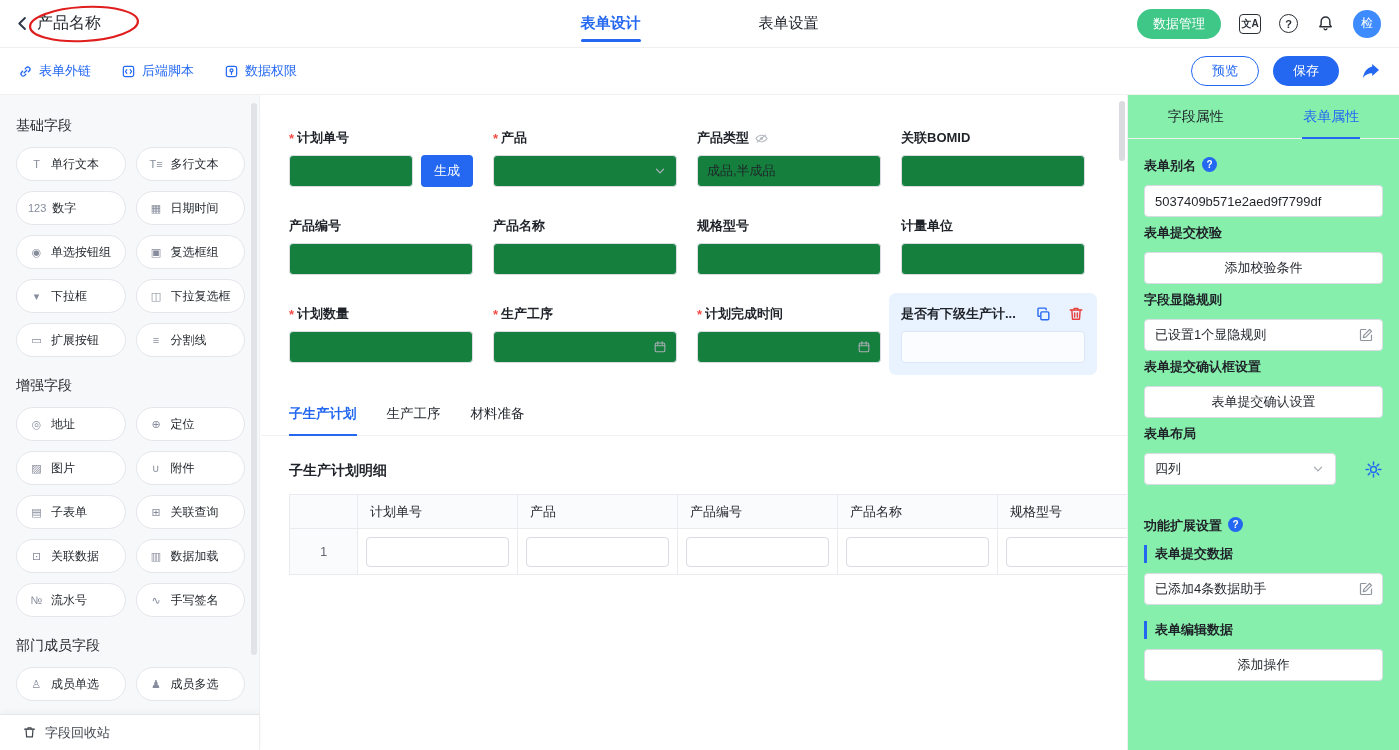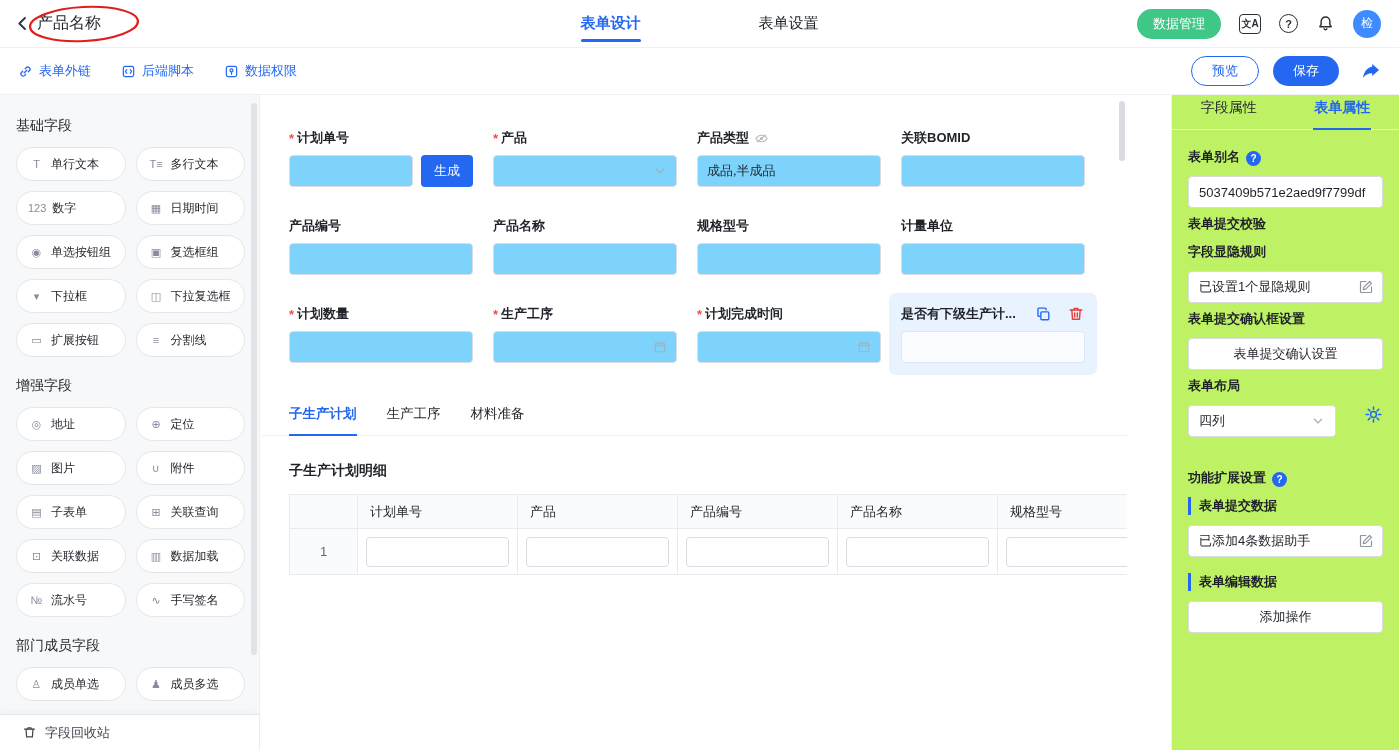--- a/index.html
+++ b/index.html
@@ -47,21 +47,21 @@
   .side-scrollbar{position:absolute;right:2px;top:8px;width:6px;height:552px;background:#e2e3e8;border-radius:3px;cursor:pointer}
   .recycle-bar{position:absolute;left:0;bottom:0;width:100%;height:36px;background:#fff;border-top:1px solid var(--border);display:flex;align-items:center;gap:8px;padding-left:22px;font-size:13px;color:#41464e;cursor:pointer;box-shadow:0 -2px 6px rgba(0,0,0,.04);z-index:3}
 
   
   .canvas{position:absolute;top:95px;left:261px;right:272px;bottom:0;background:#fff;overflow:hidden}
   .fields-grid{display:grid;grid-template-columns:repeat(4,184px);column-gap:20px;row-gap:30px;padding:34px 0 0 28px}
   .field{position:relative}
   .flabel{display:flex;align-items:center;font-size:13px;font-weight:600;height:18px;margin-bottom:8px}
   .flabel .lbl{white-space:nowrap;overflow:hidden;text-overflow:ellipsis}
   .req{color:#f54a45;margin-right:3px;font-weight:600}
-  .finput{height:32px;border:1px solid #d9dce3;border-radius:4px;background:#7dd3fc;display:flex;align-items:center;padding:0 9px;font-size:13px;color:var(--text)}
+  .finput{height:32px;border:1px solid #d9dce3;border-radius:4px;background:#15803d;display:flex;align-items:center;padding:0 9px;font-size:13px;color:var(--text)}
   .frow{display:flex;gap:8px}
   .frow .finput{flex:1;min-width:0}
   .gen-btn{width:52px;height:32px;background:var(--primary);border:none;border-radius:4px;color:#fff;font-size:13px;cursor:pointer;flex:none}
   .tail-ic{margin-left:auto;display:flex;flex:none}
   .eye{margin-left:5px;display:flex}
   .field.selected{background:#e9f2ff;box-shadow:0 0 0 12px #e9f2ff;border-radius:2px}
   .field.selected .finput{background:#fafcff;border-color:#dbe6f7}
   .fops{margin-left:auto;display:flex;align-items:center;gap:15px;flex:none;padding-left:6px}
   .fop{display:flex;cursor:pointer}
 
@@ -74,35 +74,35 @@
   .subtable-title{font-size:14px;font-weight:700;margin-bottom:14px}
   table.sub{border-collapse:collapse;table-layout:fixed;width:870px}
   .sub th,.sub td{border:1px solid #e9ebef;font-weight:400;font-size:13px;color:var(--text);text-align:left;padding:0 12px;height:34px}
   .sub th{background:#fafbfc}
   .sub td.idx{background:#fafbfc;text-align:center;color:var(--text-sec)}
   .sub td.cell{height:46px;padding:0 8px}
   .cell-input{height:30px;border:1px solid #d9dce3;border-radius:4px;background:#fff}
   .canvas-sb{position:absolute;top:6px;right:2px;width:6px;height:60px;background:#d9dbe0;border-radius:3px;cursor:pointer}
 
   
-  .panel{position:absolute;top:86px;right:0;bottom:0;width:228px;background:#bef264;border-left:1px solid var(--border-light)}
+  .panel{position:absolute;top:95px;right:0;bottom:0;width:272px;background:#86efac;border-left:1px solid var(--border-light)}
   .panel-tabs{display:flex;height:44px;border-bottom:1px solid var(--border-light)}
   .panel-tab{flex:1;display:flex;align-items:center;justify-content:center;font-size:14px;cursor:pointer;position:relative;color:var(--text)}
-  .panel-tab.active{color:var(--primary);font-weight:700}
+  .panel-tab.active{color:var(--primary);font-weight:400}
   .panel-tab.active::after{content:"";position:absolute;bottom:-1px;left:50%;transform:translateX(-50%);width:58px;height:2px;background:var(--primary)}
   .panel-body{padding:18px 16px}
-  .p-label{font-size:13px;font-weight:600;display:flex;align-items:flex-end;margin:7px 0 10px}
+  .p-label{font-size:13px;font-weight:600;display:flex;align-items:flex-start;margin:7px 0 10px}
   .p-label.first{margin-top:0}
   .p-label.ext{margin-top:32px}
   .q-badge{width:15px;height:15px;border-radius:50%;background:var(--primary);color:#fff;font-size:10px;font-weight:700;display:inline-flex;align-items:center;justify-content:center;margin-left:6px;flex:none}
   .p-input{height:32px;border:1px solid #d9dce3;border-radius:4px;display:flex;align-items:center;padding:0 10px;font-size:13px;color:var(--text);background:#fff}
   .p-btn{height:32px;width:100%;border:1px solid #d9dce3;border-radius:4px;background:#fff;font-size:13px;color:var(--text);cursor:pointer}
   .p-value{height:32px;border:1px solid #d9dce3;border-radius:4px;display:flex;align-items:center;padding:0 8px 0 10px;font-size:13px;cursor:pointer;background:#fff}
   .p-value .edit{margin-left:auto;display:flex}
-  .layout-row{display:flex;align-items:flex-start;gap:28px}
+  .layout-row{display:flex;align-items:center;gap:28px}
   .layout-row .p-input{flex:1;cursor:pointer}
   .gear{display:flex;cursor:pointer}
   .sub-label{border-left:3px solid var(--primary);padding-left:8px;font-size:13px;font-weight:600;margin:4px 0 10px}
 </style>
 </head>
 <body>
 
 <header class="topbar">
   <div class="tb-left">
     <span class="back">
@@ -504,20 +504,21 @@
 
     <div class="p-label first">
       <span>表单别名</span>
       <span class="q-badge">?</span>
     </div>
     <div class="p-input">
         <span>5037409b571e2aed9f7799df</span>
       </div>
 
     <div class="p-label">表单提交校验</div>
+    <button class="p-btn">添加校验条件</button>
 
     <div class="p-label">字段显隐规则</div>
     <div class="p-value">
       <span>已设置1个显隐规则</span>
       <span class="edit">
           <svg width="16" height="16" viewBox="0 0 16 16" fill="none" stroke="#8f959e" stroke-width="1.2" stroke-linecap="round" stroke-linejoin="round">
             <path d="M13.5 8.2v4.5a.8.8 0 0 1-.8.8H3.3a.8.8 0 0 1-.8-.8V3.3a.8.8 0 0 1 .8-.8h4.5"></path>
             <path d="M11.6 2.5l1.9 1.9-5.8 5.8-2.4.5.5-2.4z"></path>
           </svg>
         </span>

